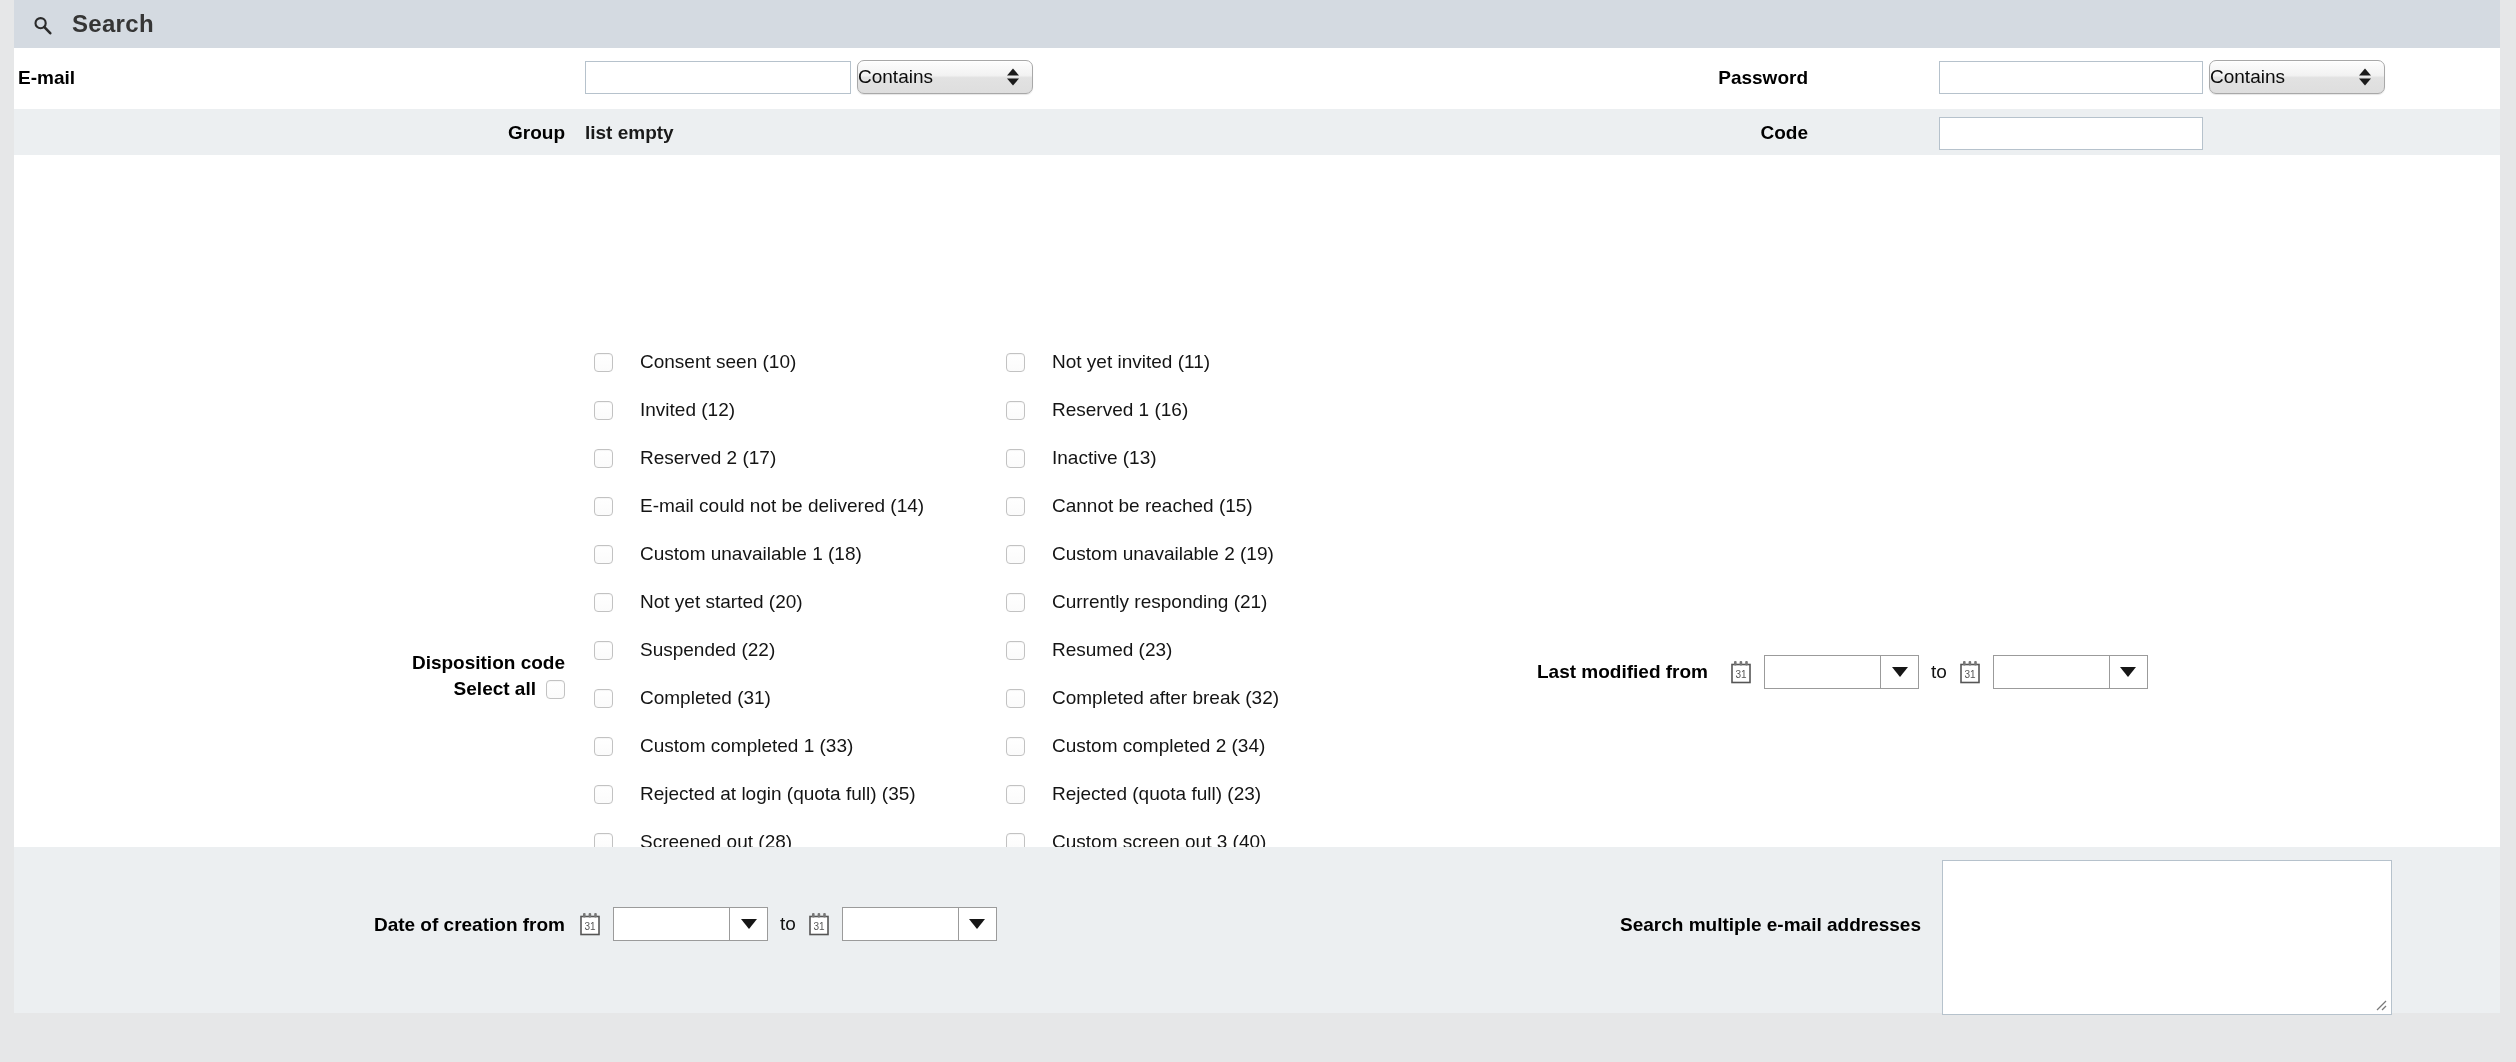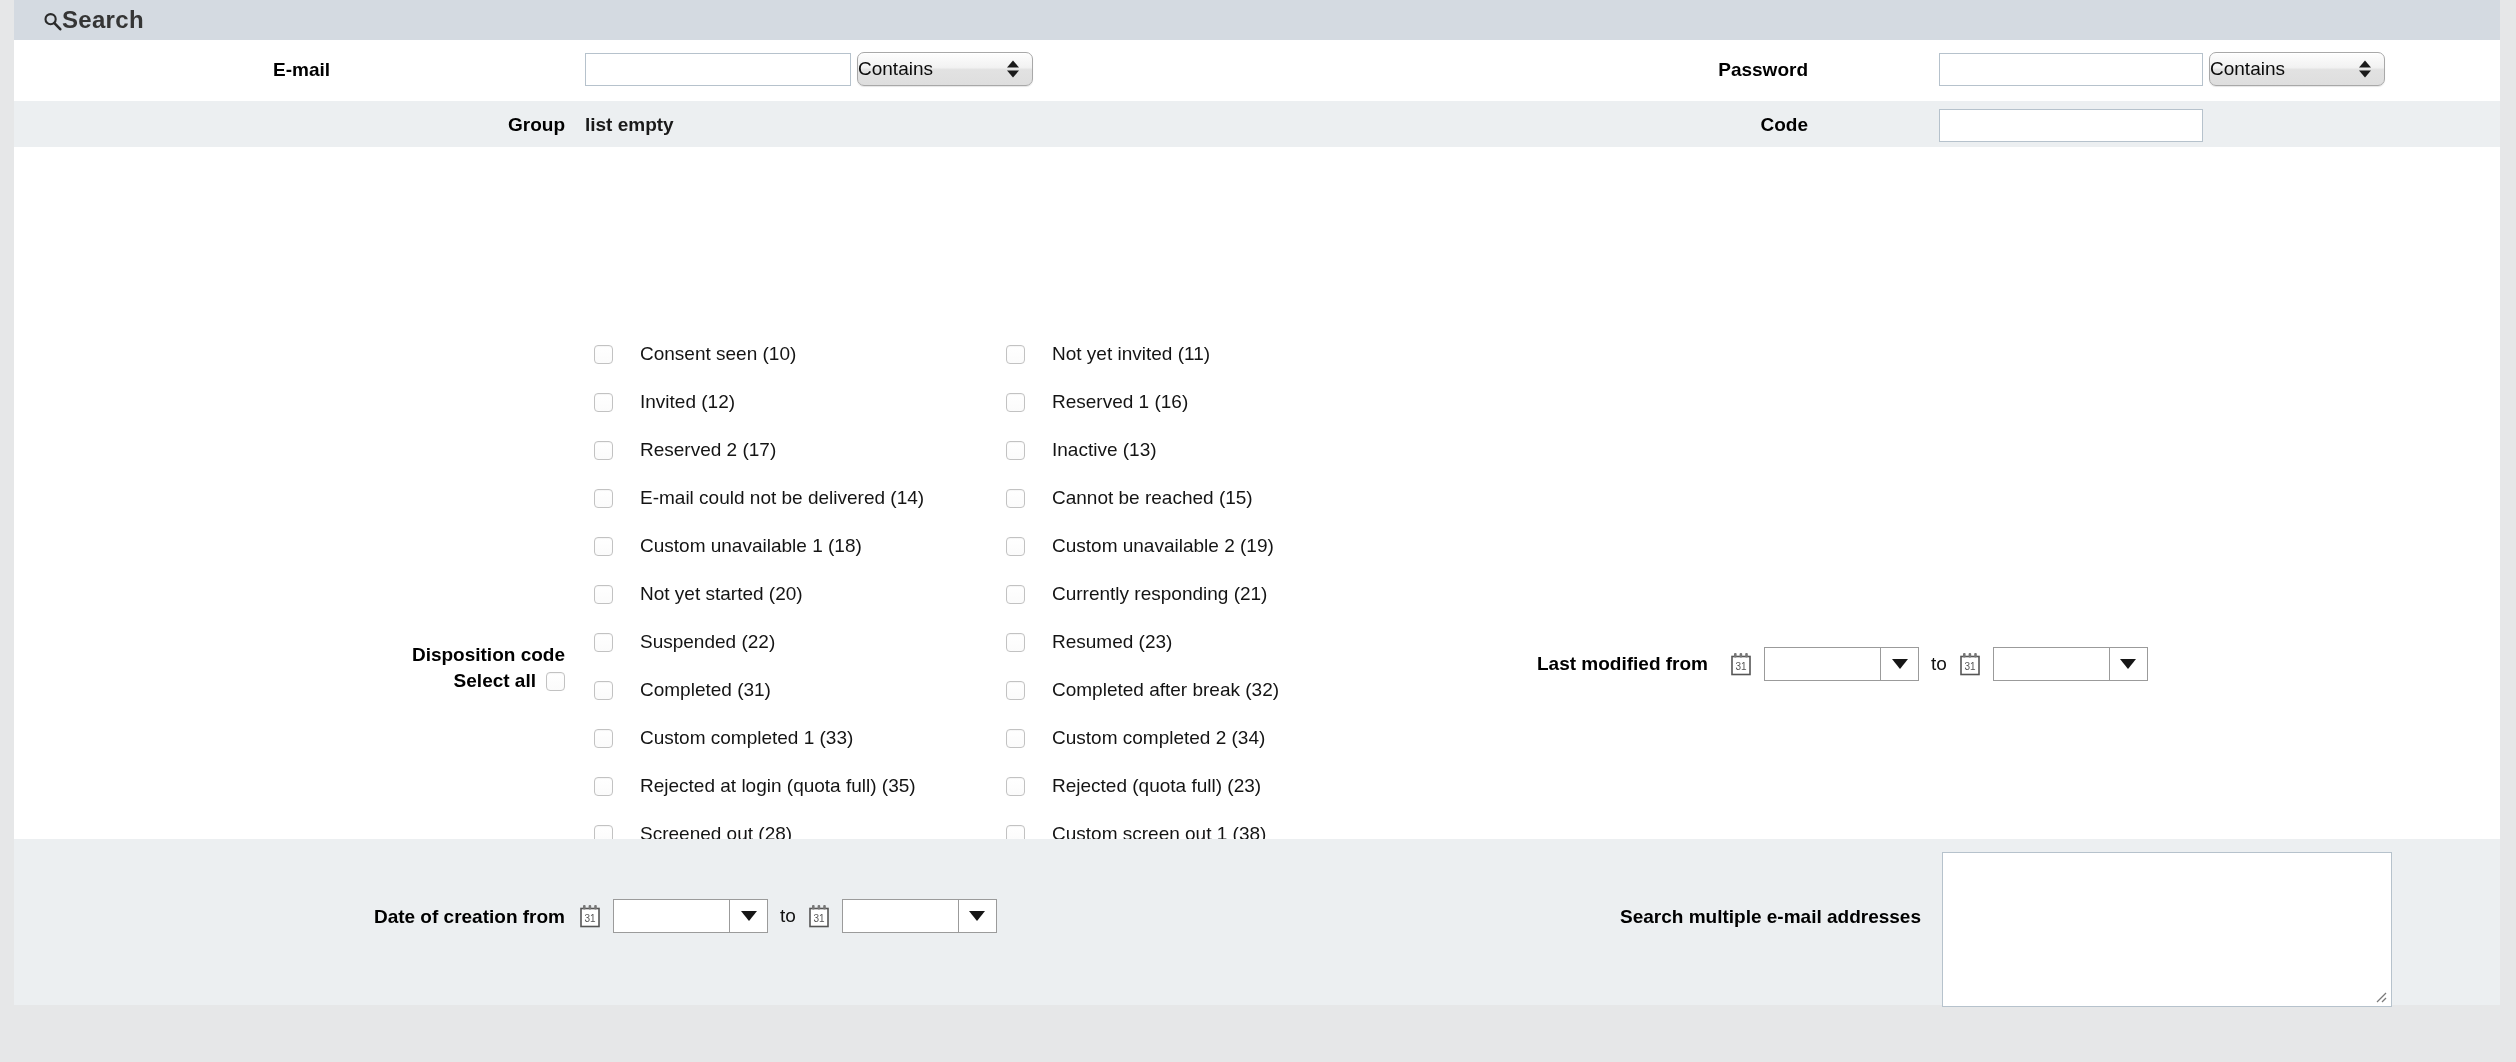--- a/index.html
+++ b/index.html
@@ -16,26 +16,26 @@
   .panel {
     position: absolute;
     left: 14px;
     top: 0;
     width: 2486px;
     background: #ffffff;
   }
 
   
   .search-header {
-    height: 40px;
+    height: 48px;
     background: #d4dae1;
     display: flex;
     align-items: center;
-    padding-left: 29px;
-    gap: 0;
+    padding-left: 19px;
+    gap: 20px;
   }
   .search-header .magnifier {
     width: 19px;
     height: 19px;
     display: block;
     position: relative;
     top: 1px;
   }
   .search-title {
     font-size: 24px;
@@ -242,21 +242,21 @@
     <span class="magnifier">
       <svg width="19" height="19" viewBox="0 0 19 19">
         <circle cx="7.6" cy="7.2" r="5.1" fill="none" stroke="#2b2b2b" stroke-width="2.1"></circle>
         <line x1="11.4" y1="11.2" x2="17.2" y2="17.2" stroke="#2b2b2b" stroke-width="2.6" stroke-linecap="round"></line>
       </svg>
     </span>
     <span class="search-title">Search</span>
   </div>
 
   <div class="row white row-r1">
-    <span class="lbl abs" style="left:12px; top:19px; width:551px; text-align:center;">E-mail</span>
+    <span class="lbl abs" style="left:4px; top:19px; width:551px; text-align:left;">E-mail</span>
     <input class="tinput abs" style="left: 571px; top: 13px; width: 266px;" type="text" value="">
     <span class="aqua-select abs" style="left:843px; top:12px;">
       <span>Contains</span>
       <span class="updown">
         <span class="tri-up"></span>
           <span class="tri-dn"></span>
       </span>
     </span>
 
     <span class="lbl abs" style="left:1500px; top:19px; width:294px; text-align:right;">Password</span>
@@ -380,24 +380,20 @@
           <span class="cbox"></span>
           <span class="cb-label">Completed after break (32)</span>
         </div>
         <div class="cb-item">
           <span class="cbox"></span>
           <span class="cb-label">Custom completed 2 (34)</span>
         </div>
         <div class="cb-item">
           <span class="cbox"></span>
           <span class="cb-label">Rejected (quota full) (23)</span>
-        </div>
-        <div class="cb-item">
-          <span class="cbox"></span>
-          <span class="cb-label">Custom screen out 1 (38)</span>
         </div>
         <div class="cb-item">
           <span class="cbox"></span>
           <span class="cb-label">Custom screen out 3 (40)</span>
         </div>
         <div class="cb-item">
           <span class="cbox"></span>
           <span class="cb-label">Consent rejected (42)</span>
         </div>
       </div>

